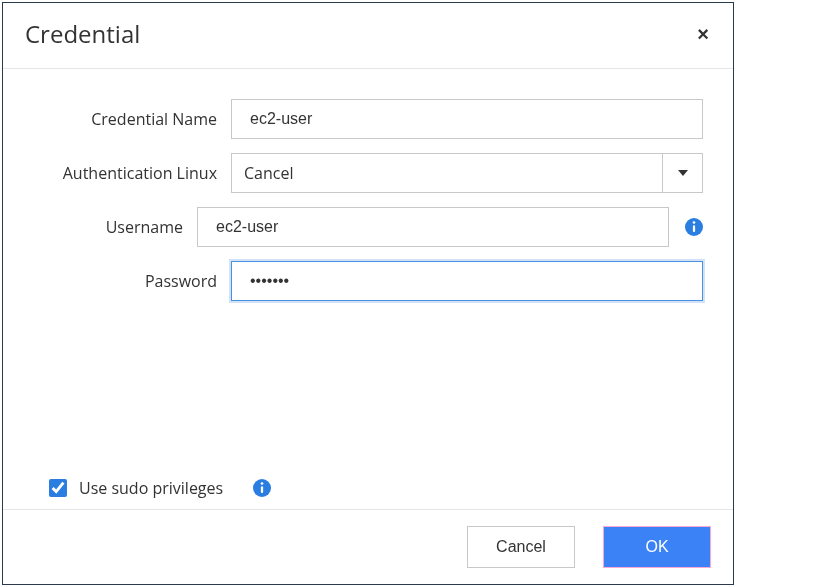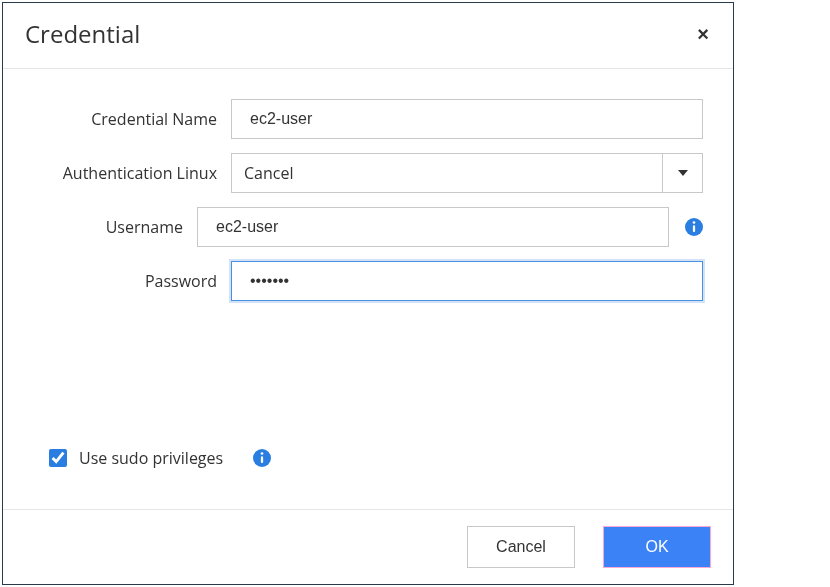--- a/index.html
+++ b/index.html
@@ -111,21 +111,20 @@
   border-top: 6px solid #333;
 }
 .info-icon {
   margin-left: 16px;
   width: 18px;
   height: 18px;
   cursor: pointer;
 }
 .checkbox-row {
   margin-top: auto;
-  margin-bottom: 30px;
   display: flex;
   align-items: center;
   padding-left: 16px;
 }
 .chk {
   width: 18px;
   height: 18px;
   accent-color: #2a7de1;
   cursor: pointer;
 }

